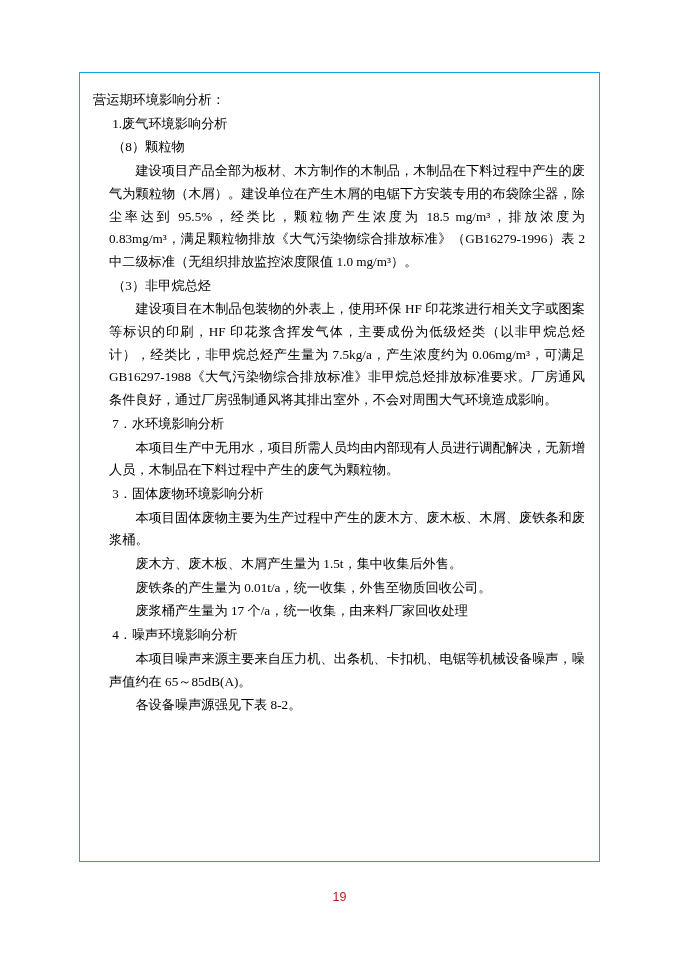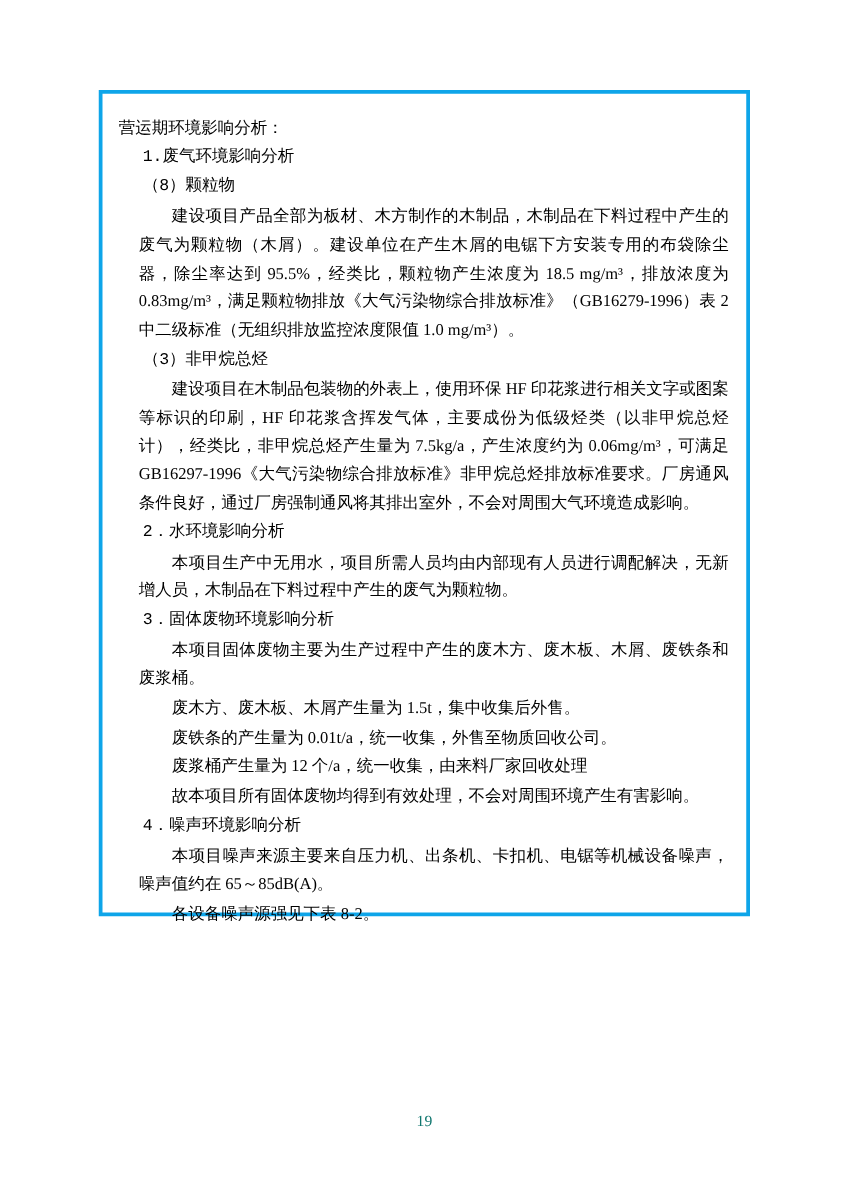--- a/index.html
+++ b/index.html
@@ -21,87 +21,85 @@
     top: 0;
     width: 679px;
     height: 960px;
     background: #ffffff;
   }
   .doc-frame {
     position: absolute;
     left: 79px;
     top: 72px;
     width: 521px;
-    height: 661px;
-    border: 3px solid #0ea5e9;
+    height: 790px;
+    border: 1px solid #0ea5e9;
     box-sizing: border-box;
     background: #ffffff;
   }
   .doc-body {
     padding: 16px 14px 10px 13px;
     font-size: 13.2px;
     line-height: 1.72;
     text-align: justify;
     text-justify: inter-ideograph;
   }
   .p {
     margin: 0 0 1px 0;
     text-indent: 0;
   }
   .p-ind1 {
     margin: 0 0 1px 0;
     text-indent: 1.45em;
-    font-family: Liberation Mono, monospace;
   }
   .blk {
     margin: 0 0 1px 16px;
     text-indent: 2em;
   }
   .page-number {
     position: absolute;
     left: 0;
     top: 890px;
     width: 679px;
     text-align: center;
     font-size: 12.5px;
-    font-family: Liberation Serif, serif;
-    color: #0f766e;
+    font-family: Liberation Sans, sans-serif;
+    color: #b91c1c;
   }
 </style>
 </head>
 <body>
 
 <div class="page">
 
   <div class="doc-frame">
     <div class="doc-body">
 
       <p class="p">营运期环境影响分析：</p>
 
       <p class="p-ind1">1.废气环境影响分析</p>
 
       <p class="p-ind1">（8）颗粒物</p>
 
       <p class="blk">建设项目产品全部为板材、木方制作的木制品，木制品在下料过程中产生的废气为颗粒物（木屑）。建设单位在产生木屑的电锯下方安装专用的布袋除尘器，除尘率达到 95.5%，经类比，颗粒物产生浓度为 18.5 mg/m³，排放浓度为 0.83mg/m³，满足颗粒物排放《大气污染物综合排放标准》（GB16279-1996）表 2 中二级标准（无组织排放监控浓度限值 1.0 mg/m³）。</p>
 
       <p class="p-ind1">（3）非甲烷总烃</p>
 
-      <p class="blk">建设项目在木制品包装物的外表上，使用环保 HF 印花浆进行相关文字或图案等标识的印刷，HF 印花浆含挥发气体，主要成份为低级烃类（以非甲烷总烃计），经类比，非甲烷总烃产生量为 7.5kg/a，产生浓度约为 0.06mg/m³，可满足 GB16297-1996《大气污染物综合排放标准》非甲烷总烃排放标准要求。厂房通风条件良好，通过厂房强制通风将其排出室外，不会对周围大气环境造成影响。</p>
+      <p class="blk">建设项目在木制品包装物的外表上，使用环保 HF 印花浆进行相关文字或图案等标识的印刷，HF 印花浆含挥发气体，主要成份为低级烃类（以非甲烷总烃计），经类比，非甲烷总烃产生量为 7.5kg/a，产生浓度约为 0.06mg/m³，可满足 GB16297-1988《大气污染物综合排放标准》非甲烷总烃排放标准要求。厂房通风条件良好，通过厂房强制通风将其排出室外，不会对周围大气环境造成影响。</p>
 
-      <p class="p-ind1">2．水环境影响分析</p>
+      <p class="p-ind1">7．水环境影响分析</p>
 
       <p class="blk">本项目生产中无用水，项目所需人员均由内部现有人员进行调配解决，无新增人员，木制品在下料过程中产生的废气为颗粒物。</p>
 
       <p class="p-ind1">3．固体废物环境影响分析</p>
 
       <p class="blk">本项目固体废物主要为生产过程中产生的废木方、废木板、木屑、废铁条和废浆桶。</p>
       <p class="blk">废木方、废木板、木屑产生量为 1.5t，集中收集后外售。</p>
       <p class="blk">废铁条的产生量为 0.01t/a，统一收集，外售至物质回收公司。</p>
-      <p class="blk">废浆桶产生量为 12 个/a，统一收集，由来料厂家回收处理</p>
-      <p class="blk">故本项目所有固体废物均得到有效处理，不会对周围环境产生有害影响。</p>
+      <p class="blk">废浆桶产生量为 17 个/a，统一收集，由来料厂家回收处理</p>
 
       <p class="p-ind1">4．噪声环境影响分析</p>
 
       <p class="blk">本项目噪声来源主要来自压力机、出条机、卡扣机、电锯等机械设备噪声，噪声值约在 65～85dB(A)。</p>
       <p class="blk">各设备噪声源强见下表 8-2。</p>
 
     </div>
   </div>
 
   <div class="page-number">19</div>

